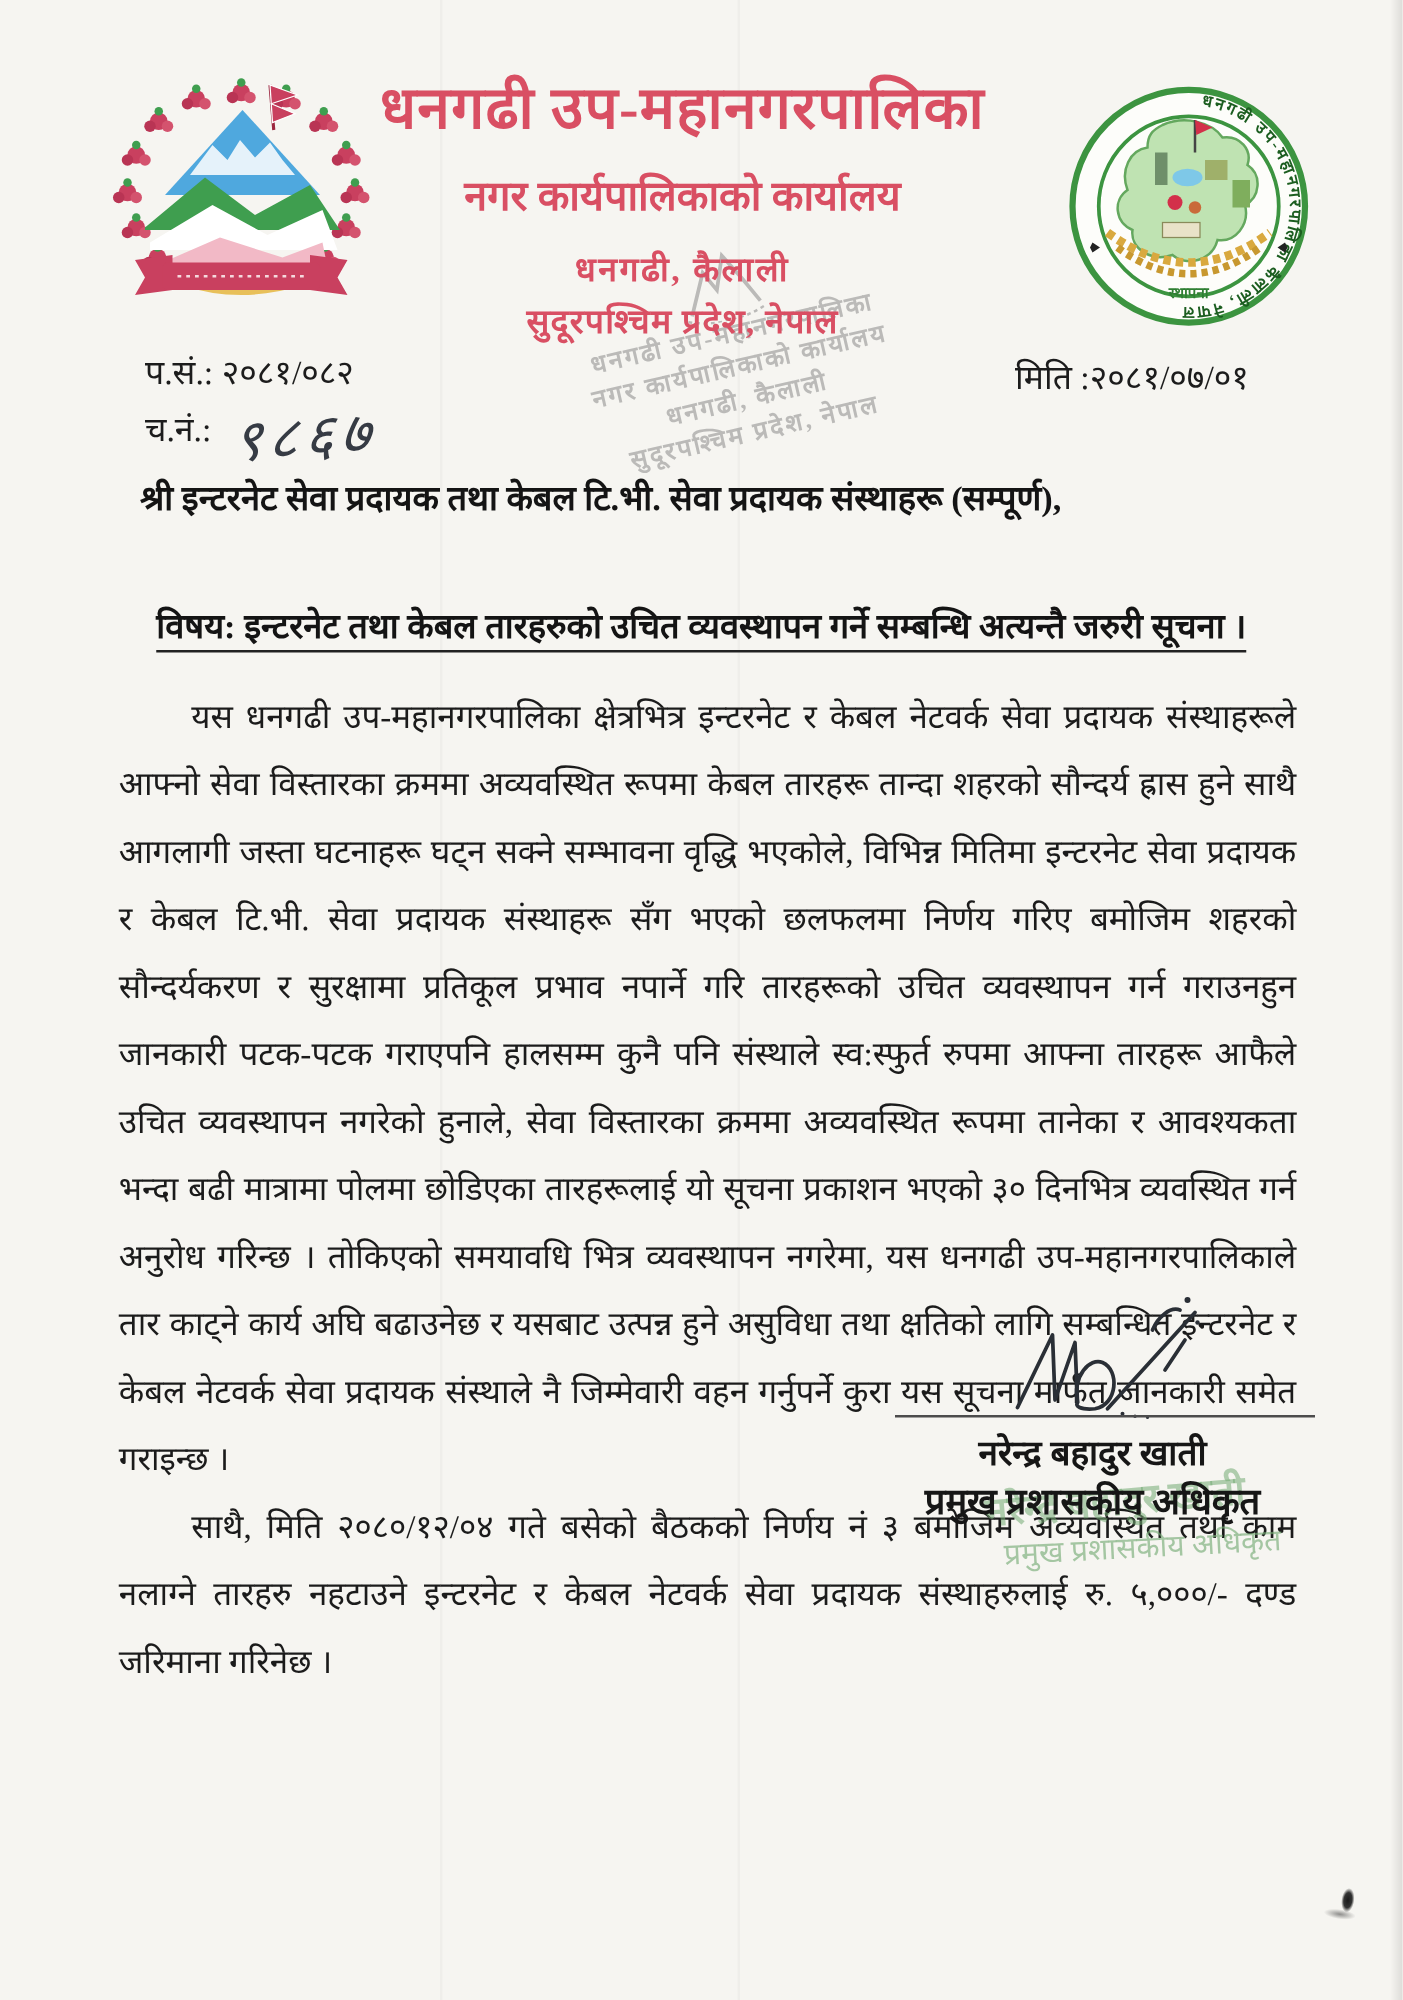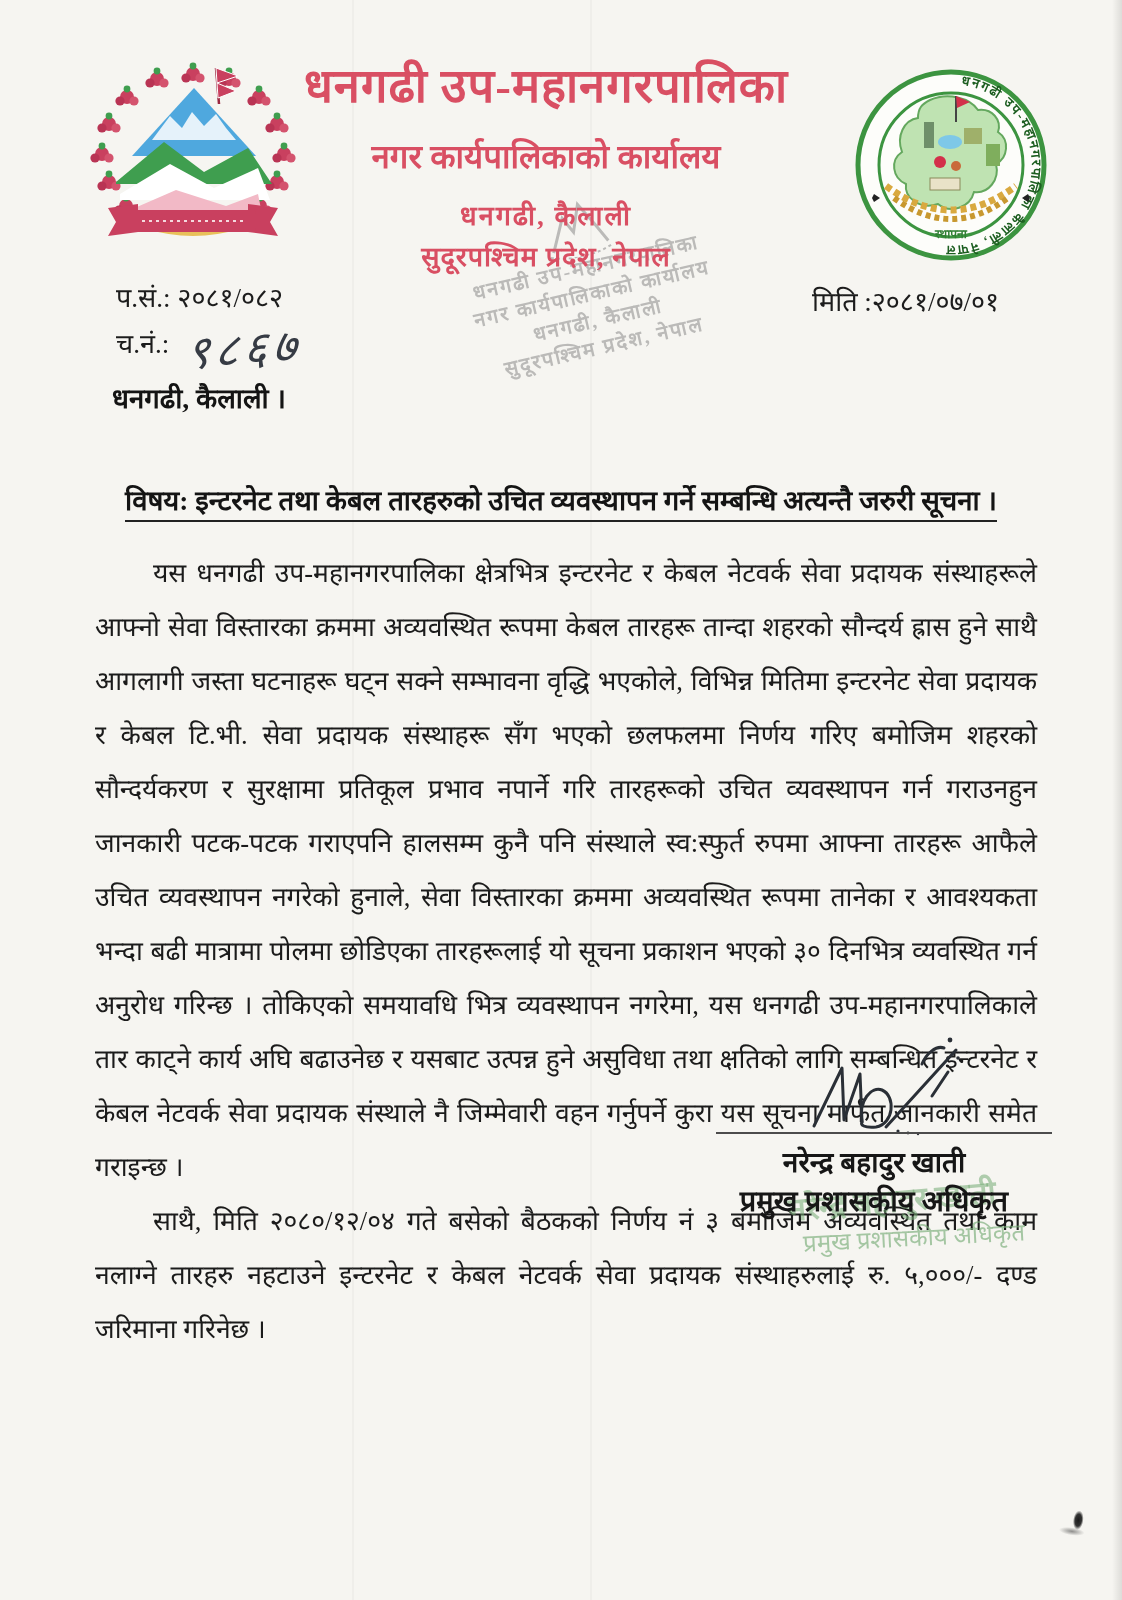--- a/index.html
+++ b/index.html
@@ -185,21 +185,21 @@
   </div>
   <div class="chn-row">
     <span>च.नं.:</span>
     <span class="handwriting">९८६७</span>
   </div>
   <div class="date-row">
     <span>मिति :</span><span>२०८१/०७/०१</span>
   </div>
 
   <div class="addressee">
-    <div>धनगढी, कैलाली ।</div>
+    <div>श्री इन्टरनेट सेवा प्रदायक तथा केबल टि.भी. सेवा प्रदायक संस्थाहरू (सम्पूर्ण),</div>
   </div>
 
   <div class="subject-wrap">
     <span>विषय: इन्टरनेट तथा केबल तारहरुको उचित व्यवस्थापन गर्ने सम्बन्धि अत्यन्तै जरुरी सूचना ।</span>
   </div>
 
   <div class="body-text">
     <p>यस धनगढी उप-महानगरपालिका क्षेत्रभित्र इन्टरनेट र केबल नेटवर्क सेवा प्रदायक संस्थाहरूले आफ्नो सेवा विस्तारका क्रममा अव्यवस्थित रूपमा केबल तारहरू तान्दा शहरको सौन्दर्य ह्रास हुने साथै आगलागी जस्ता घटनाहरू घट्न सक्ने सम्भावना वृद्धि भएकोले, विभिन्न मितिमा इन्टरनेट सेवा प्रदायक र केबल टि.भी. सेवा प्रदायक संस्थाहरू सँग भएको छलफलमा निर्णय गरिए बमोजिम शहरको सौन्दर्यकरण र सुरक्षामा प्रतिकूल प्रभाव नपार्ने गरि तारहरूको उचित व्यवस्थापन गर्न गराउनहुन जानकारी पटक-पटक गराएपनि हालसम्म कुनै पनि संस्थाले स्व:स्फुर्त रुपमा आफ्ना तारहरू आफैले उचित व्यवस्थापन नगरेको हुनाले, सेवा विस्तारका क्रममा अव्यवस्थित रूपमा तानेका र आवश्यकता भन्दा बढी मात्रामा पोलमा छोडिएका तारहरूलाई यो सूचना प्रकाशन भएको ३० दिनभित्र व्यवस्थित गर्न अनुरोध गरिन्छ । तोकिएको समयावधि भित्र व्यवस्थापन नगरेमा, यस धनगढी उप-महानगरपालिकाले तार काट्ने कार्य अघि बढाउनेछ र यसबाट उत्पन्न हुने असुविधा तथा क्षतिको लागि सम्बन्धित इन्टरनेट र केबल नेटवर्क सेवा प्रदायक संस्थाले नै जिम्मेवारी वहन गर्नुपर्ने कुरा यस सूचना मार्फत जानकारी समेत गराइन्छ ।</p>
     <p>साथै, मिति २०८०/१२/०४ गते बसेको बैठकको निर्णय नं ३ बमोजिम अव्यवस्थित तथा काम नलाग्ने तारहरु नहटाउने इन्टरनेट र केबल नेटवर्क सेवा प्रदायक संस्थाहरुलाई रु. ५,०००/- दण्ड जरिमाना गरिनेछ ।</p>
   </div>

